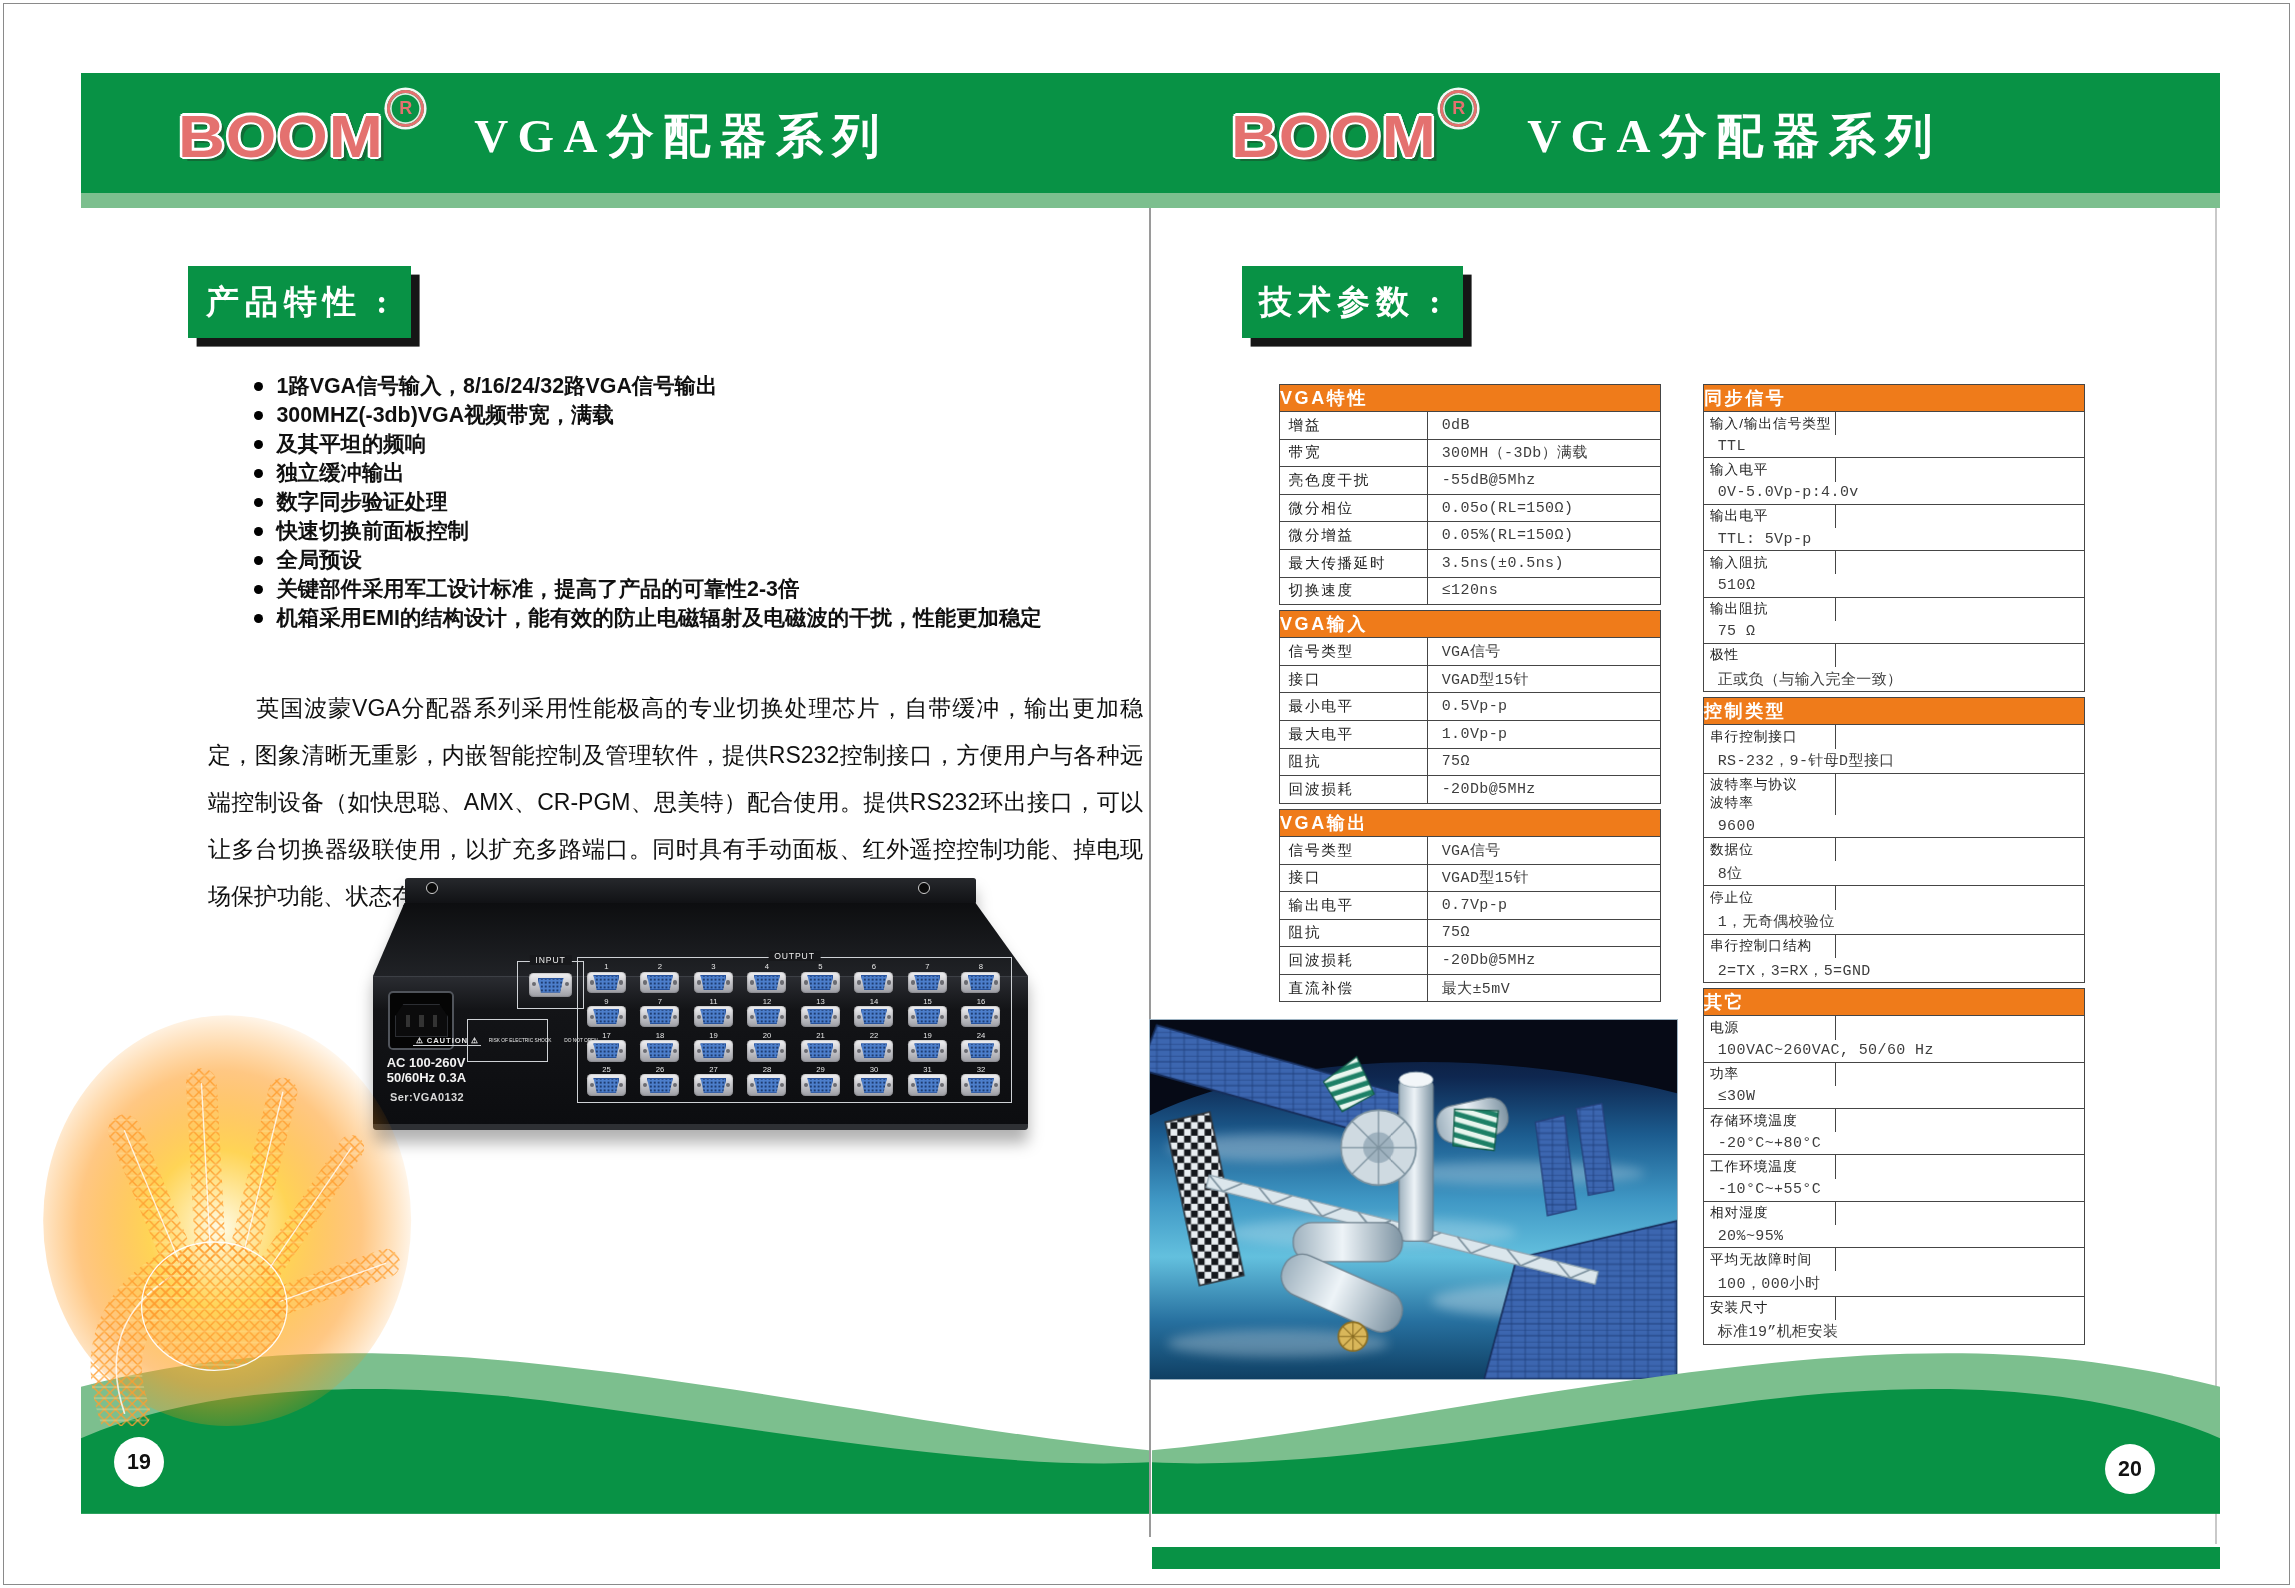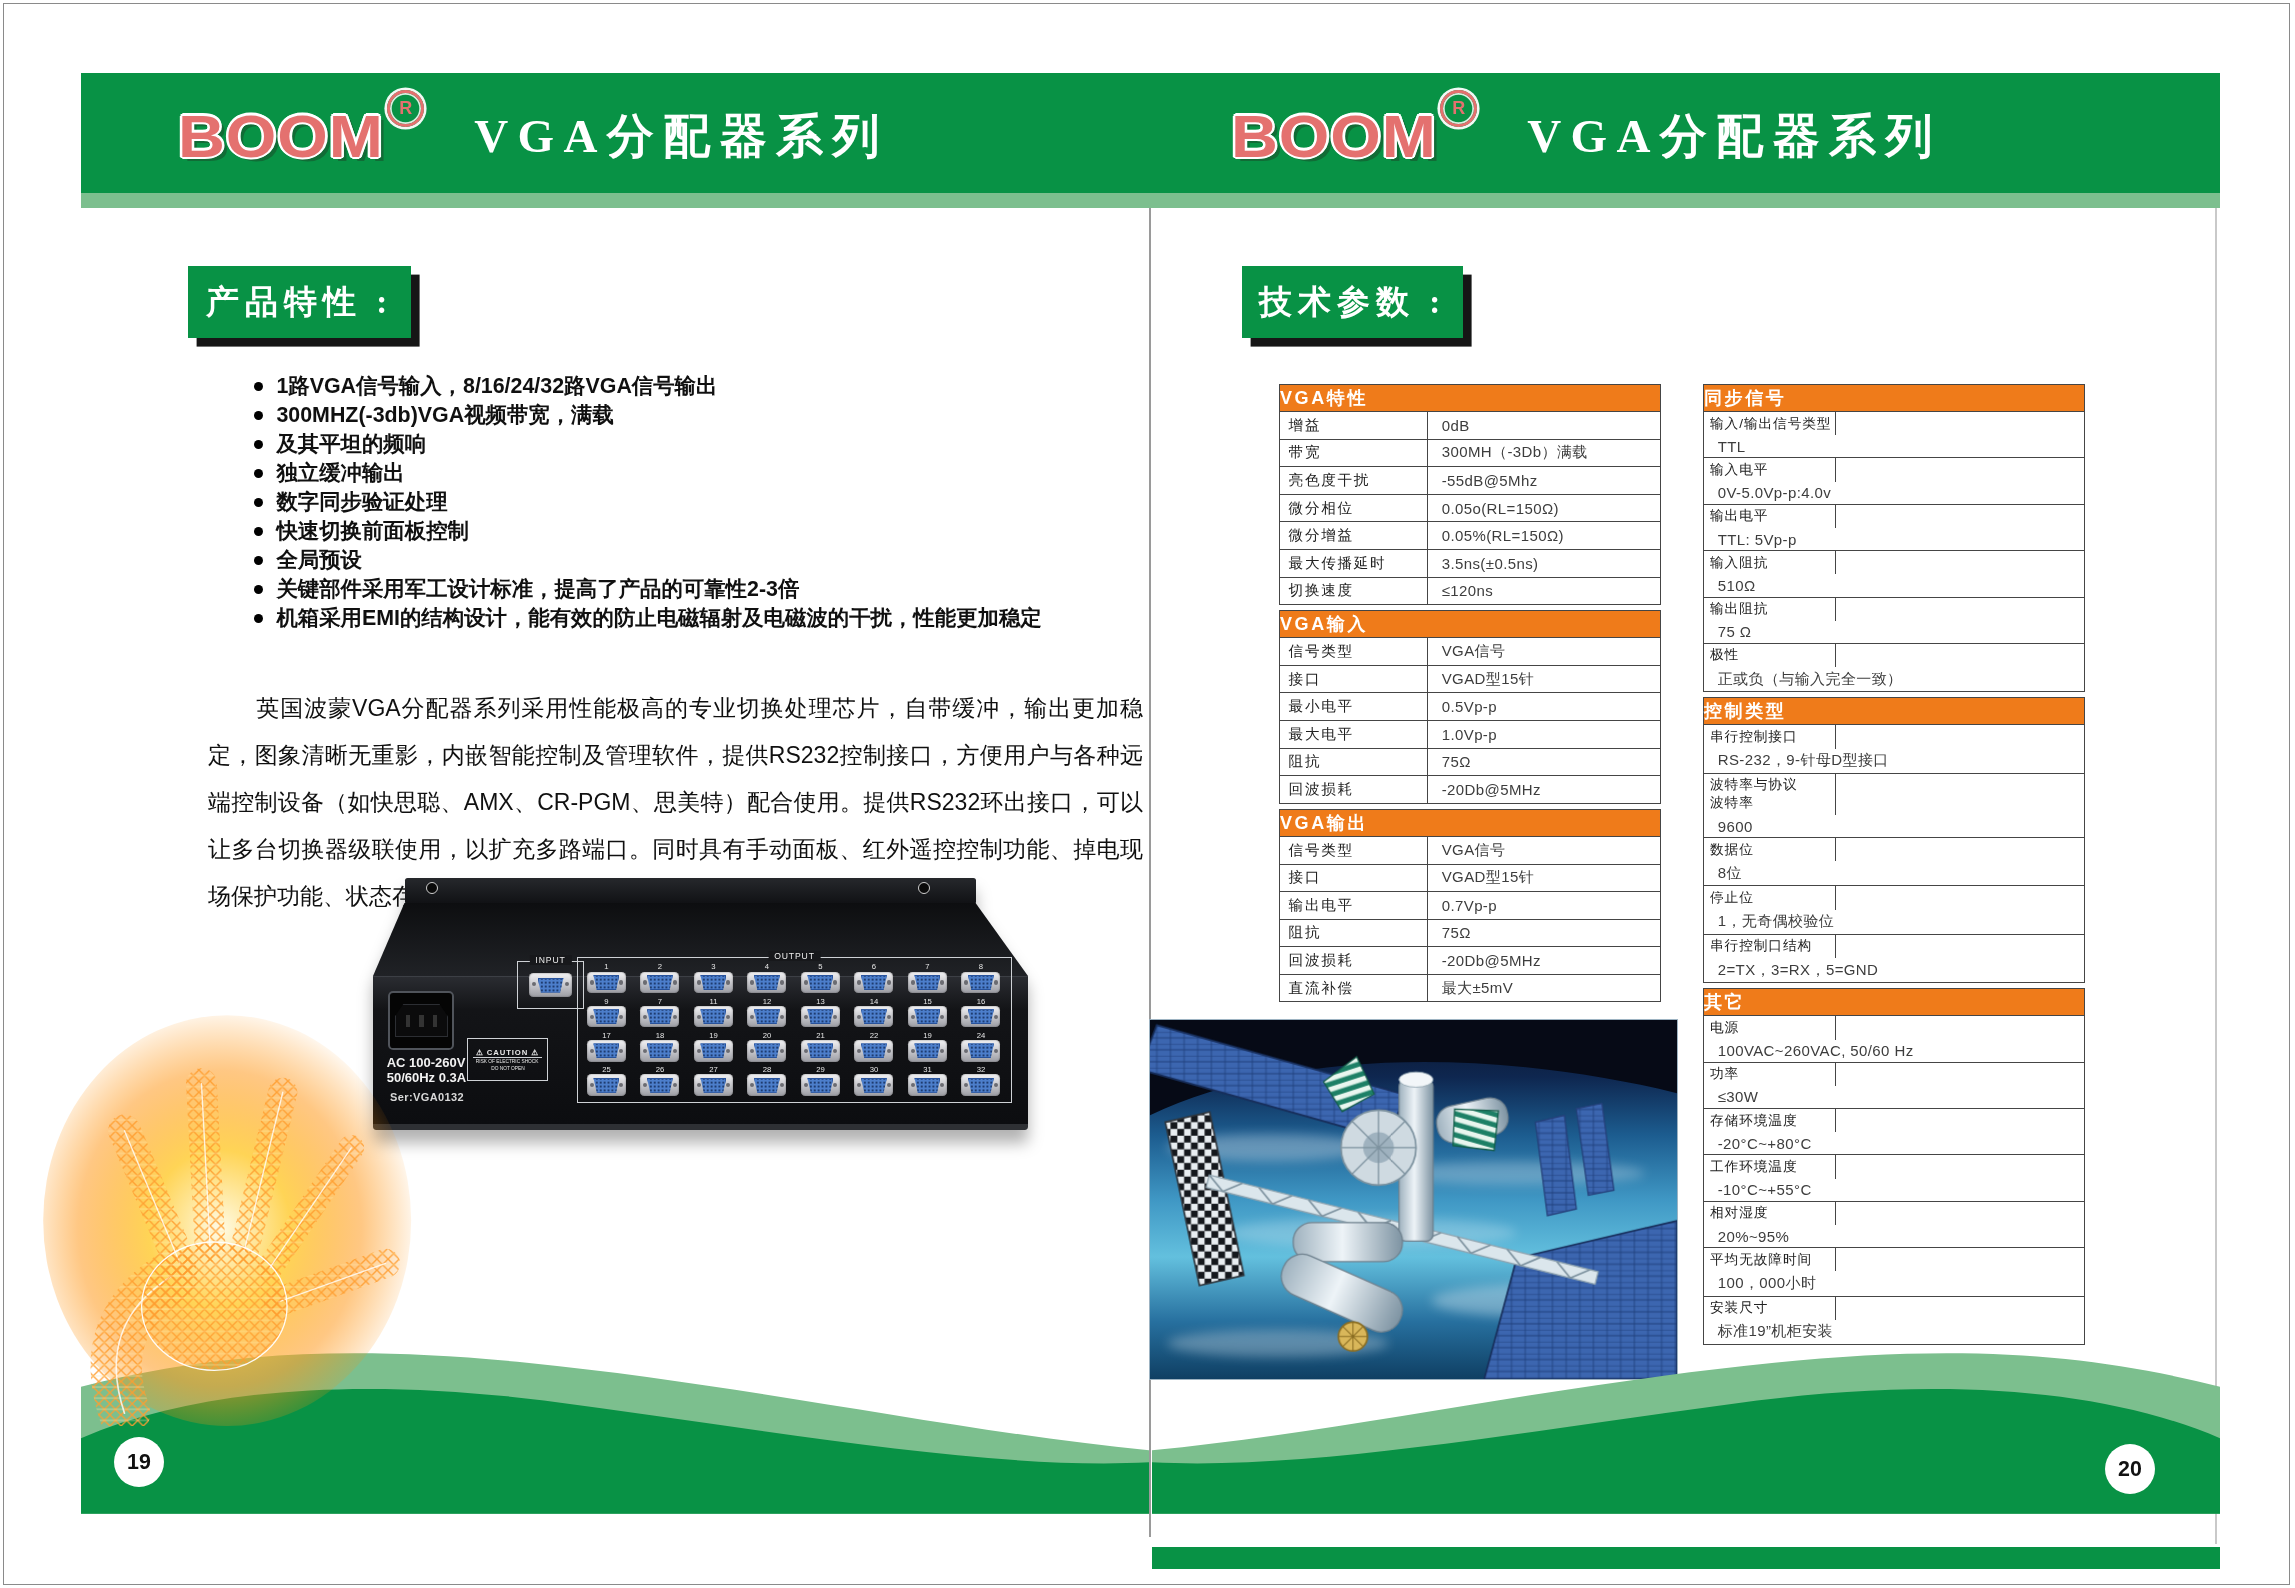--- a/index.html
+++ b/index.html
@@ -42,36 +42,36 @@
   .col-right{left:1703px;top:384px;}
   .spec-table{border:1.7px solid #454545;margin-bottom:5.1px;background:#fff;}
   .tbl-head{height:26px;line-height:26px;background:#ef7b1a;color:#fff;font-size:18px;font-weight:bold;padding-left:0;letter-spacing:2.6px;border-bottom:1.7px solid #454545;}
   .tbl-row{display:flex;}
   .tbl-row + .tbl-row{border-top:1.7px solid #454545;}
   .col-left .tbl-row{min-height:26.6px;}
   .col-right .tbl-row{min-height:32px;flex-direction:column;}
   .cell{display:flex;align-items:center;}
   .cell.lbl{width:135px;flex:0 0 auto;border-right:1.7px solid #454545;padding:2.6px 3.4px 2.6px 8.6px;font-size:14.6px;letter-spacing:1.7px;color:#222;white-space:pre-line;}
   .col-right .cell.lbl{width:122px;letter-spacing:0.9px;font-size:13.7px;padding-left:6px;}
-  .cell.val{flex:1;padding:2.6px 3.4px 2.6px 13.7px;font-family:Liberation Sans, sans-serif;font-size:15px;color:#3d3d3d;letter-spacing:0.4px;}
+  .cell.val{flex:1;padding:2.6px 3.4px 2.6px 13.7px;font-family:Liberation Mono, monospace;font-size:15px;color:#3d3d3d;letter-spacing:0.4px;}
 
   
   .device{left:373px;top:875px;width:655px;height:255px;filter:drop-shadow(0 13.7px 7.7px rgba(0,0,0,.30));}
   .dv{position:absolute;}
   .flange{left:32px;top:2.6px;width:571px;height:26px;background:linear-gradient(#26282c,#101114);border-radius:2.6px;}
   .earhole{width:10.3px;height:10.3px;border-radius:50%;background:#0a0a0a;border:1.7px solid #cfcfcf;top:6.9px;}
   .lid{left:0;top:28px;width:655px;height:73px;background:linear-gradient(180deg,#0d0e10,#202226);clip-path:polygon(4.8% 0,92% 0,100% 100%,0 100%);}
   .face{left:0;top:101px;width:655px;height:148px;background:linear-gradient(180deg,#2a2c31 0%,#131417 22%,#0c0d10 100%);border-top:0.9px solid #3c3f45;}
   .base{left:0;top:249px;width:655px;height:6px;background:#2e3034;border-radius:0 0 3.4px 3.4px;}
   .pwr{left:15.4px;top:116px;width:62px;height:55px;background:#050505;border:2.6px solid #50545b;border-radius:5.1px;display:flex;align-items:center;justify-content:center;}
   .c14{width:41px;height:31px;background:#0b0b0c;border:1.7px solid #2c2e33;clip-path:polygon(16% 0,84% 0,100% 38%,100% 100%,0 100%,0 38%);display:flex;align-items:center;justify-content:space-around;padding:0 5.1px;}
   .pin{width:4.3px;height:12px;background:#333;}
   .ac-text{left:13.7px;top:180px;color:#f2f2f2;font-size:13px;font-weight:bold;line-height:15.4px;white-space:nowrap;}
   .serial{left:17px;top:216px;color:#d8d8d8;font-size:11px;font-weight:bold;letter-spacing:0.4px;}
-  .caution-box{left:94px;top:144px;width:79px;height:41px;border:0.9px solid #cfd2d6;color:#e8e8e8;display:flex;flex-direction:column;align-items:center;justify-content:center;margin-top:19px;}
+  .caution-box{left:94px;top:144px;width:79px;height:41px;border:0.9px solid #cfd2d6;color:#e8e8e8;display:flex;flex-direction:row;align-items:center;justify-content:center;}
   .caution-t{font-size:7.7px;font-weight:bold;letter-spacing:0.9px;border-bottom:0.9px solid #cfd2d6;padding:0.9px 2.6px;white-space:nowrap;}
   .caution-s{font-size:6px;transform:scale(.8);white-space:nowrap;line-height:6.9px;}
   .io-box{border:0.9px solid #cfd2d6;}
   .io-label{position:absolute;top:-6.9px;left:50%;transform:translateX(-50%);background:#17181b;color:#eee;font-size:8.6px;letter-spacing:0.9px;padding:0 6px;white-space:nowrap;}
   .input-box{left:144px;top:86px;width:65px;height:46px;display:flex;align-items:center;justify-content:center;}
   .output-box{left:204px;top:82px;width:433px;height:144px;}
   .output-grid{position:absolute;left:1.7px;top:4.3px;width:428px;height:137px;display:grid;grid-template-columns:repeat(8,1fr);}
   .port-cell{display:flex;flex-direction:column;align-items:center;justify-content:flex-start;}
   .pnum{color:#e6e6e6;font-size:7.7px;line-height:9.4px;}
   .vga{position:relative;width:39px;height:21.4px;background:linear-gradient(#f4f4f6,#9b9ca3);border-radius:4.3px;display:flex;align-items:center;justify-content:center;box-shadow:inset 0 0 1.7px #555;}

